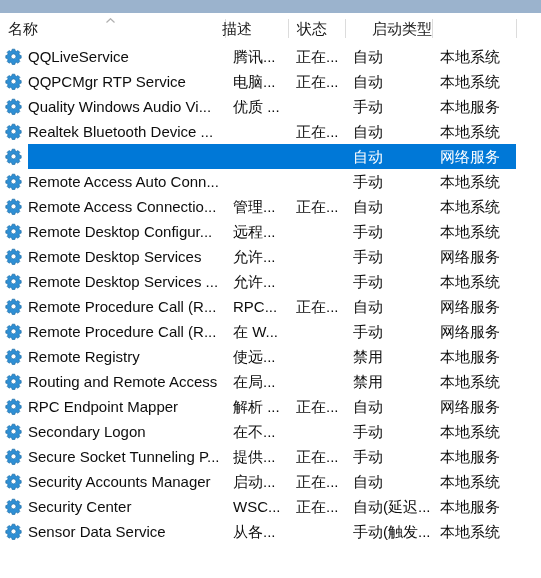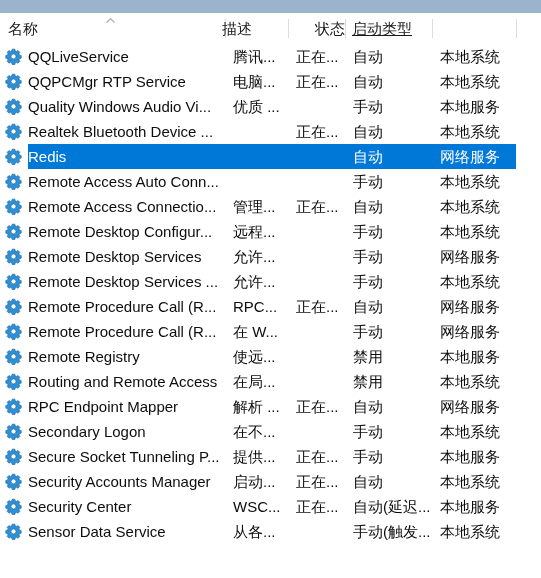--- a/index.html
+++ b/index.html
@@ -134,24 +134,24 @@
     <div class="sort-arrow">
       <svg width="9" height="5" viewBox="0 0 9 5">
         <path d="M0.5 4.5 L4.5 0.7 L8.5 4.5" fill="none" stroke="#b0b0b0" stroke-width="1.2"></path>
       </svg>
     </div>
 
     <div class="hdr-sep" style="left:225px;"></div>
     <div class="hdr-cell" style="left:214px;width:62px;">描述</div>
 
     <div class="hdr-sep" style="left:288px;"></div>
-    <div class="hdr-cell" style="left:289px;width:56px;text-align:right;">状态</div>
+    <div class="hdr-cell" style="left:289px;width:56px;">状态</div>
 
     <div class="hdr-sep" style="left:345px;"></div>
-    <div class="hdr-cell" style="left:344px;width:86px;text-decoration:underline;">启动类型</div>
+    <div class="hdr-cell" style="left:364px;width:86px;">启动类型</div>
 
     <div class="hdr-sep" style="left:432px;"></div>
 
     <div class="hdr-sep" style="left:516px;"></div>
   </div>
 
   <div class="rows-viewport">
 
   <div class="row">
         <span class="svc-icon">
@@ -216,21 +216,20 @@
       <div class="row selected">
         <div class="sel-bg" style="display: block;"></div>
         <span class="svc-icon">
           <svg width="18" height="17" viewBox="0 0 18 17">
             <g>
               <path d="M7.2 1.2 h2.6 l0.35 1.6 1.5 0.62 1.35 -0.9 1.85 1.85 -0.9 1.35 0.62 1.5 1.6 0.35 v2.6 l-1.6 0.35 -0.62 1.5 0.9 1.35 -1.85 1.85 -1.35 -0.9 -1.5 0.62 -0.35 1.6 h-2.6 l-0.35 -1.6 -1.5 -0.62 -1.35 0.9 -1.85 -1.85 0.9 -1.35 -0.62 -1.5 -1.6 -0.35 v-2.6 l1.6 -0.35 0.62 -1.5 -0.9 -1.35 1.85 -1.85 1.35 0.9 1.5 -0.62 z" fill="#2f8fd4" stroke="#1f6ea8" stroke-width="0.7" stroke-linejoin="round"></path>
               <circle cx="8.5" cy="8.4" r="2.5" fill="#ffffff" stroke="#1f6ea8" stroke-width="0.7"></circle>
             </g>
           </svg>
         </span>
-        <div class="cell cell-name">Redis</div>
         <div class="cell cell-desc"></div>
         <div class="cell cell-status"></div>
         <div class="cell cell-startup">自动</div>
         <div class="cell cell-logon">网络服务</div>
       </div>
       <div class="row">
         <span class="svc-icon">
           <svg width="18" height="17" viewBox="0 0 18 17">
             <g>
               <path d="M7.2 1.2 h2.6 l0.35 1.6 1.5 0.62 1.35 -0.9 1.85 1.85 -0.9 1.35 0.62 1.5 1.6 0.35 v2.6 l-1.6 0.35 -0.62 1.5 0.9 1.35 -1.85 1.85 -1.35 -0.9 -1.5 0.62 -0.35 1.6 h-2.6 l-0.35 -1.6 -1.5 -0.62 -1.35 0.9 -1.85 -1.85 0.9 -1.35 -0.62 -1.5 -1.6 -0.35 v-2.6 l1.6 -0.35 0.62 -1.5 -0.9 -1.35 1.85 -1.85 1.35 0.9 1.5 -0.62 z" fill="#2f8fd4" stroke="#1f6ea8" stroke-width="0.7" stroke-linejoin="round"></path>

